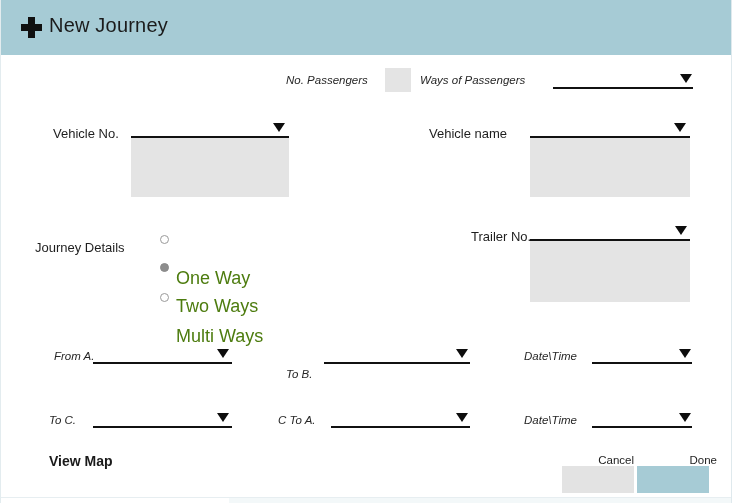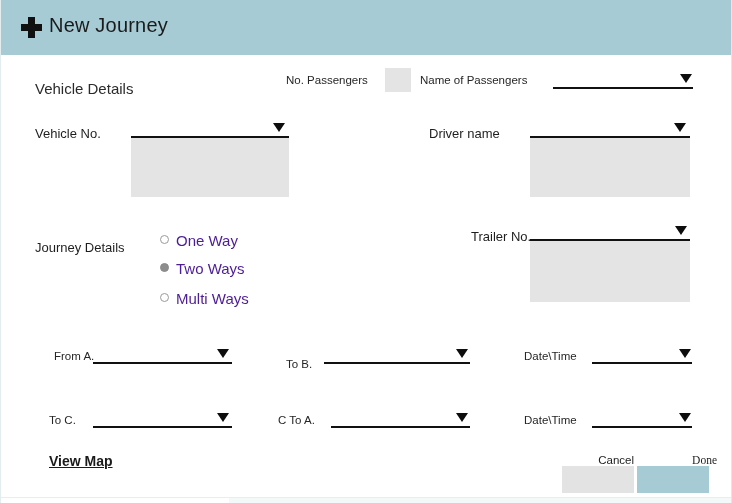--- a/index.html
+++ b/index.html
@@ -80,20 +80,21 @@
     position: absolute;
     font-size: 13px;
     color: #1e1e1e;
     white-space: nowrap;
   }
   .small-label {
     position: absolute;
     font-size: 11.5px;
     color: #262626;
     white-space: nowrap;
+    font-style: italic;
   }
 
   
   .dd-line {
     position: absolute;
     height: 0;
     border-top: 2px solid #111111;
   }
   .caret {
     position: absolute;
@@ -125,35 +126,35 @@
     box-sizing: border-box;
     border: 1px solid #9a9a9a;
     background: #ffffff;
   }
   .radio-dot.selected {
     border: 1px solid #8a8a8a;
     background: #8d8d8d;
   }
   .radio-label {
     position: absolute;
-    font-size: 15px;
-    color: #4c1d95;
-    white-space: nowrap;
+    font-size: 18px;
+    color: #4d7c0f;
+    white-space: nowrap;
+    margin-top: 36px;
   }
 
   
   .view-map {
     position: absolute;
     left: 48px;
     top: 453px;
     font-size: 14px;
     font-weight: bold;
     color: #1a1a1a;
     white-space: nowrap;
-    text-decoration: underline;
   }
   .btn-label {
     position: absolute;
     font-size: 11.5px;
     color: #1d1d1d;
     white-space: nowrap;
     text-align: right;
   }
   .btn-rect {
     position: absolute;
@@ -183,35 +184,34 @@
 </head>
 <body>
 
 <div class="screen">
 
   <div class="titlebar">
     <div class="plus-icon"></div>
     <div class="title-text">New Journey</div>
   </div>
 
-  <div class="section-heading" style="left:34px; top:80px;">Vehicle Details</div>
 
   <div class="small-label" style="left:285px; top:74px;">No. Passengers</div>
   <div class="tiny-box" style="left:384px; top:68px; width:26px; height:24px;"></div>
 
-  <div class="small-label" style="left:419px; top:74px;">Name of Passengers</div>
+  <div class="small-label" style="left:419px; top:74px;">Ways of Passengers</div>
   <div class="dd-line" style="left:552px; top:87px; width:140px;"></div>
   <div class="caret" style="left:679px; top:74px;"></div>
 
-  <div class="field-label" style="left:34px; top:126px;">Vehicle No.</div>
+  <div class="field-label" style="left:52px; top:126px;">Vehicle No.</div>
   <div class="dd-line" style="left:130px; top:136px; width:158px;"></div>
   <div class="caret" style="left:272px; top:123px;"></div>
   <div class="dd-panel" style="left:130px; top:138px; width:158px; height:59px;"></div>
 
-  <div class="field-label" style="left:428px; top:126px;">Driver name</div>
+  <div class="field-label" style="left:428px; top:126px;">Vehicle name</div>
   <div class="dd-line" style="left:529px; top:136px; width:160px;"></div>
   <div class="caret" style="left:673px; top:123px;"></div>
   <div class="dd-panel" style="left:529px; top:138px; width:160px; height:59px;"></div>
 
   <div class="field-label" style="left:34px; top:240px;text-align:center;">Journey  Details</div>
 
   <div class="radio-dot" style="left:159px; top:235px;"></div>
   <div class="radio-label" style="left:175px; top:232px;">One Way</div>
 
   <div class="radio-dot selected" style="left:159px; top:263px;"></div>
@@ -222,21 +222,21 @@
 
   <div class="field-label" style="left:470px; top:229px;">Trailer No.</div>
   <div class="dd-line" style="left:529px; top:239px; width:160px;"></div>
   <div class="caret" style="left:674px; top:226px;"></div>
   <div class="dd-panel" style="left:529px; top:241px; width:160px; height:61px;"></div>
 
   <div class="small-label" style="left:33px; top:350px;margin-left:20px;">From A.</div>
   <div class="dd-line" style="left:92px; top:362px; width:139px;"></div>
   <div class="caret" style="left:216px; top:349px;"></div>
 
-  <div class="small-label" style="left:285px; top:358px;">To B.</div>
+  <div class="small-label" style="left:285px; top:368px;">To B.</div>
   <div class="dd-line" style="left:323px; top:362px; width:146px;"></div>
   <div class="caret" style="left:455px; top:349px;"></div>
 
   <div class="small-label" style="left:523px; top:350px;">Date\Time</div>
   <div class="dd-line" style="left:591px; top:362px; width:100px;"></div>
   <div class="caret" style="left:678px; top:349px;"></div>
 
   <div class="small-label" style="left:48px; top:414px;">To C.</div>
   <div class="dd-line" style="left:92px; top:426px; width:139px;"></div>
   <div class="caret" style="left:216px; top:413px;"></div>
@@ -247,19 +247,19 @@
 
   <div class="small-label" style="left:523px; top:414px;">Date\Time</div>
   <div class="dd-line" style="left:591px; top:426px; width:100px;"></div>
   <div class="caret" style="left:678px; top:413px;"></div>
 
   <div class="view-map">View Map</div>
 
   <div class="btn-label" style="left:561px; top:454px; width:72px;">Cancel</div>
   <div class="btn-rect cancel" style="left:561px; top:466px;"></div>
 
-  <div class="btn-label" style="left:644px; top:454px; width:72px;font-family:Liberation Serif, serif;">Done</div>
+  <div class="btn-label" style="left:644px; top:454px; width:72px;">Done</div>
   <div class="btn-rect done" style="left:636px; top:466px;"></div>
 
   <div class="bottom-divider"></div>
   <div class="bottom-strip"></div>
 
 </div>
 
 </body></html>

